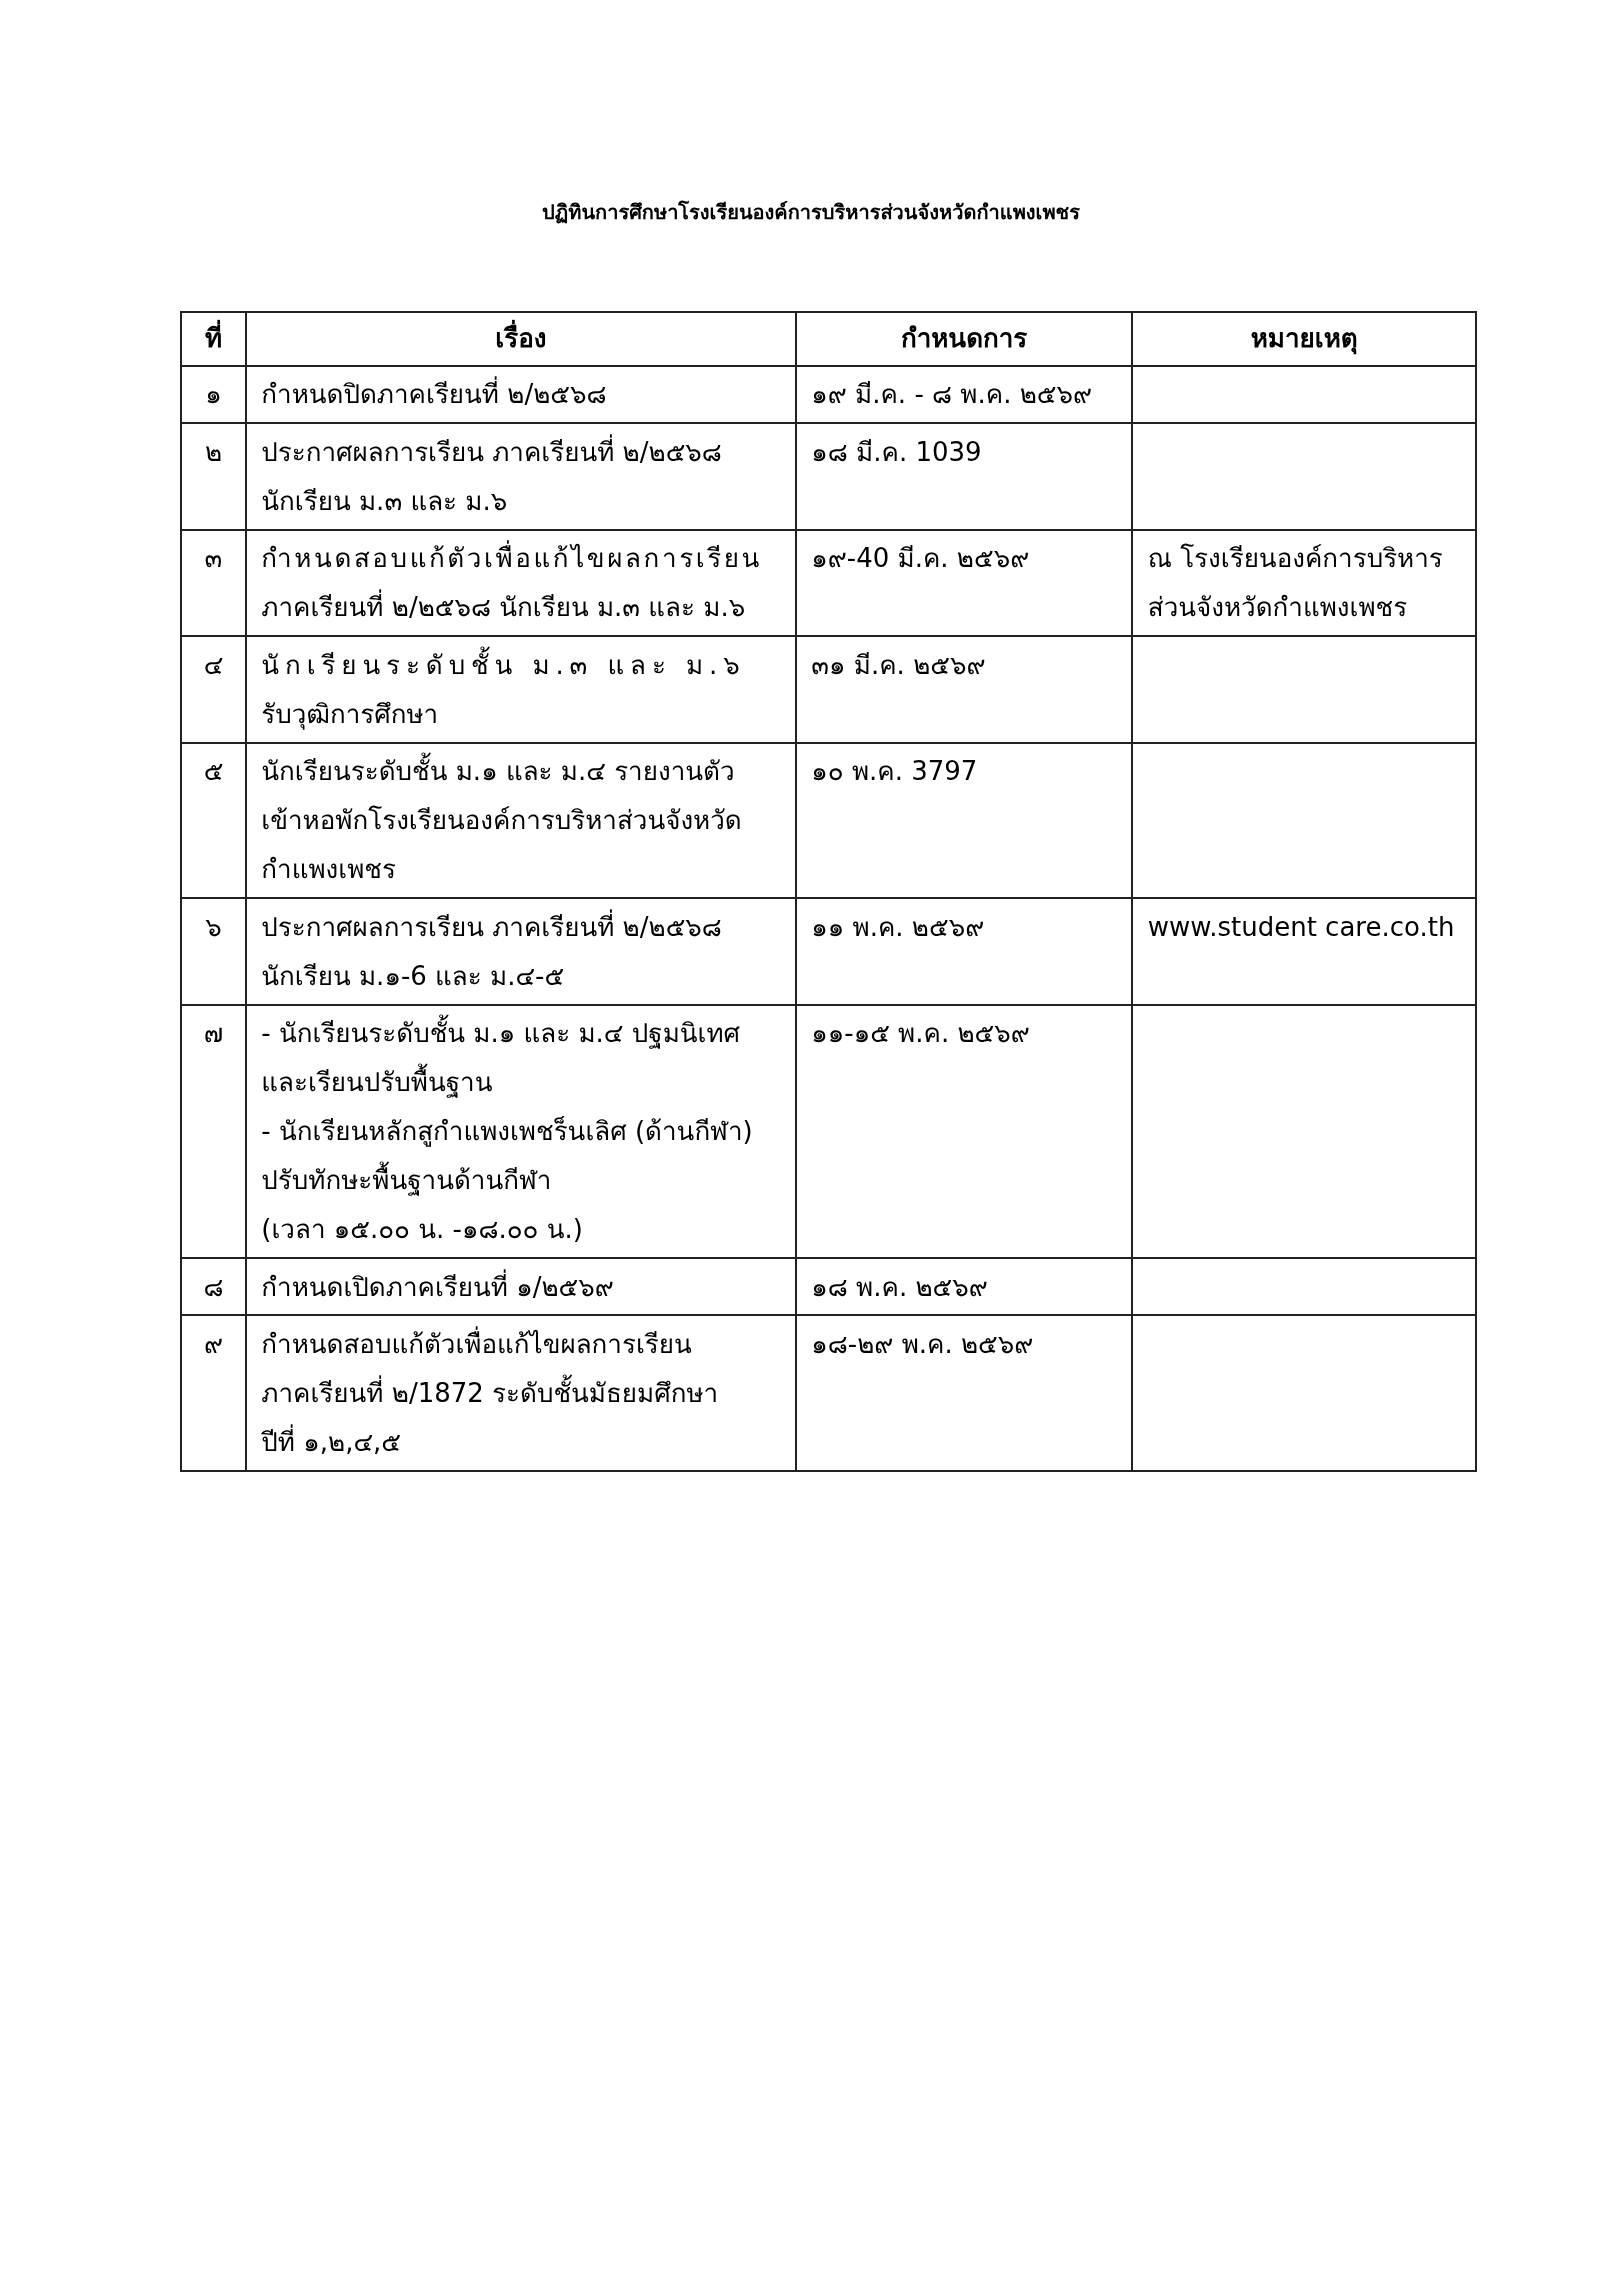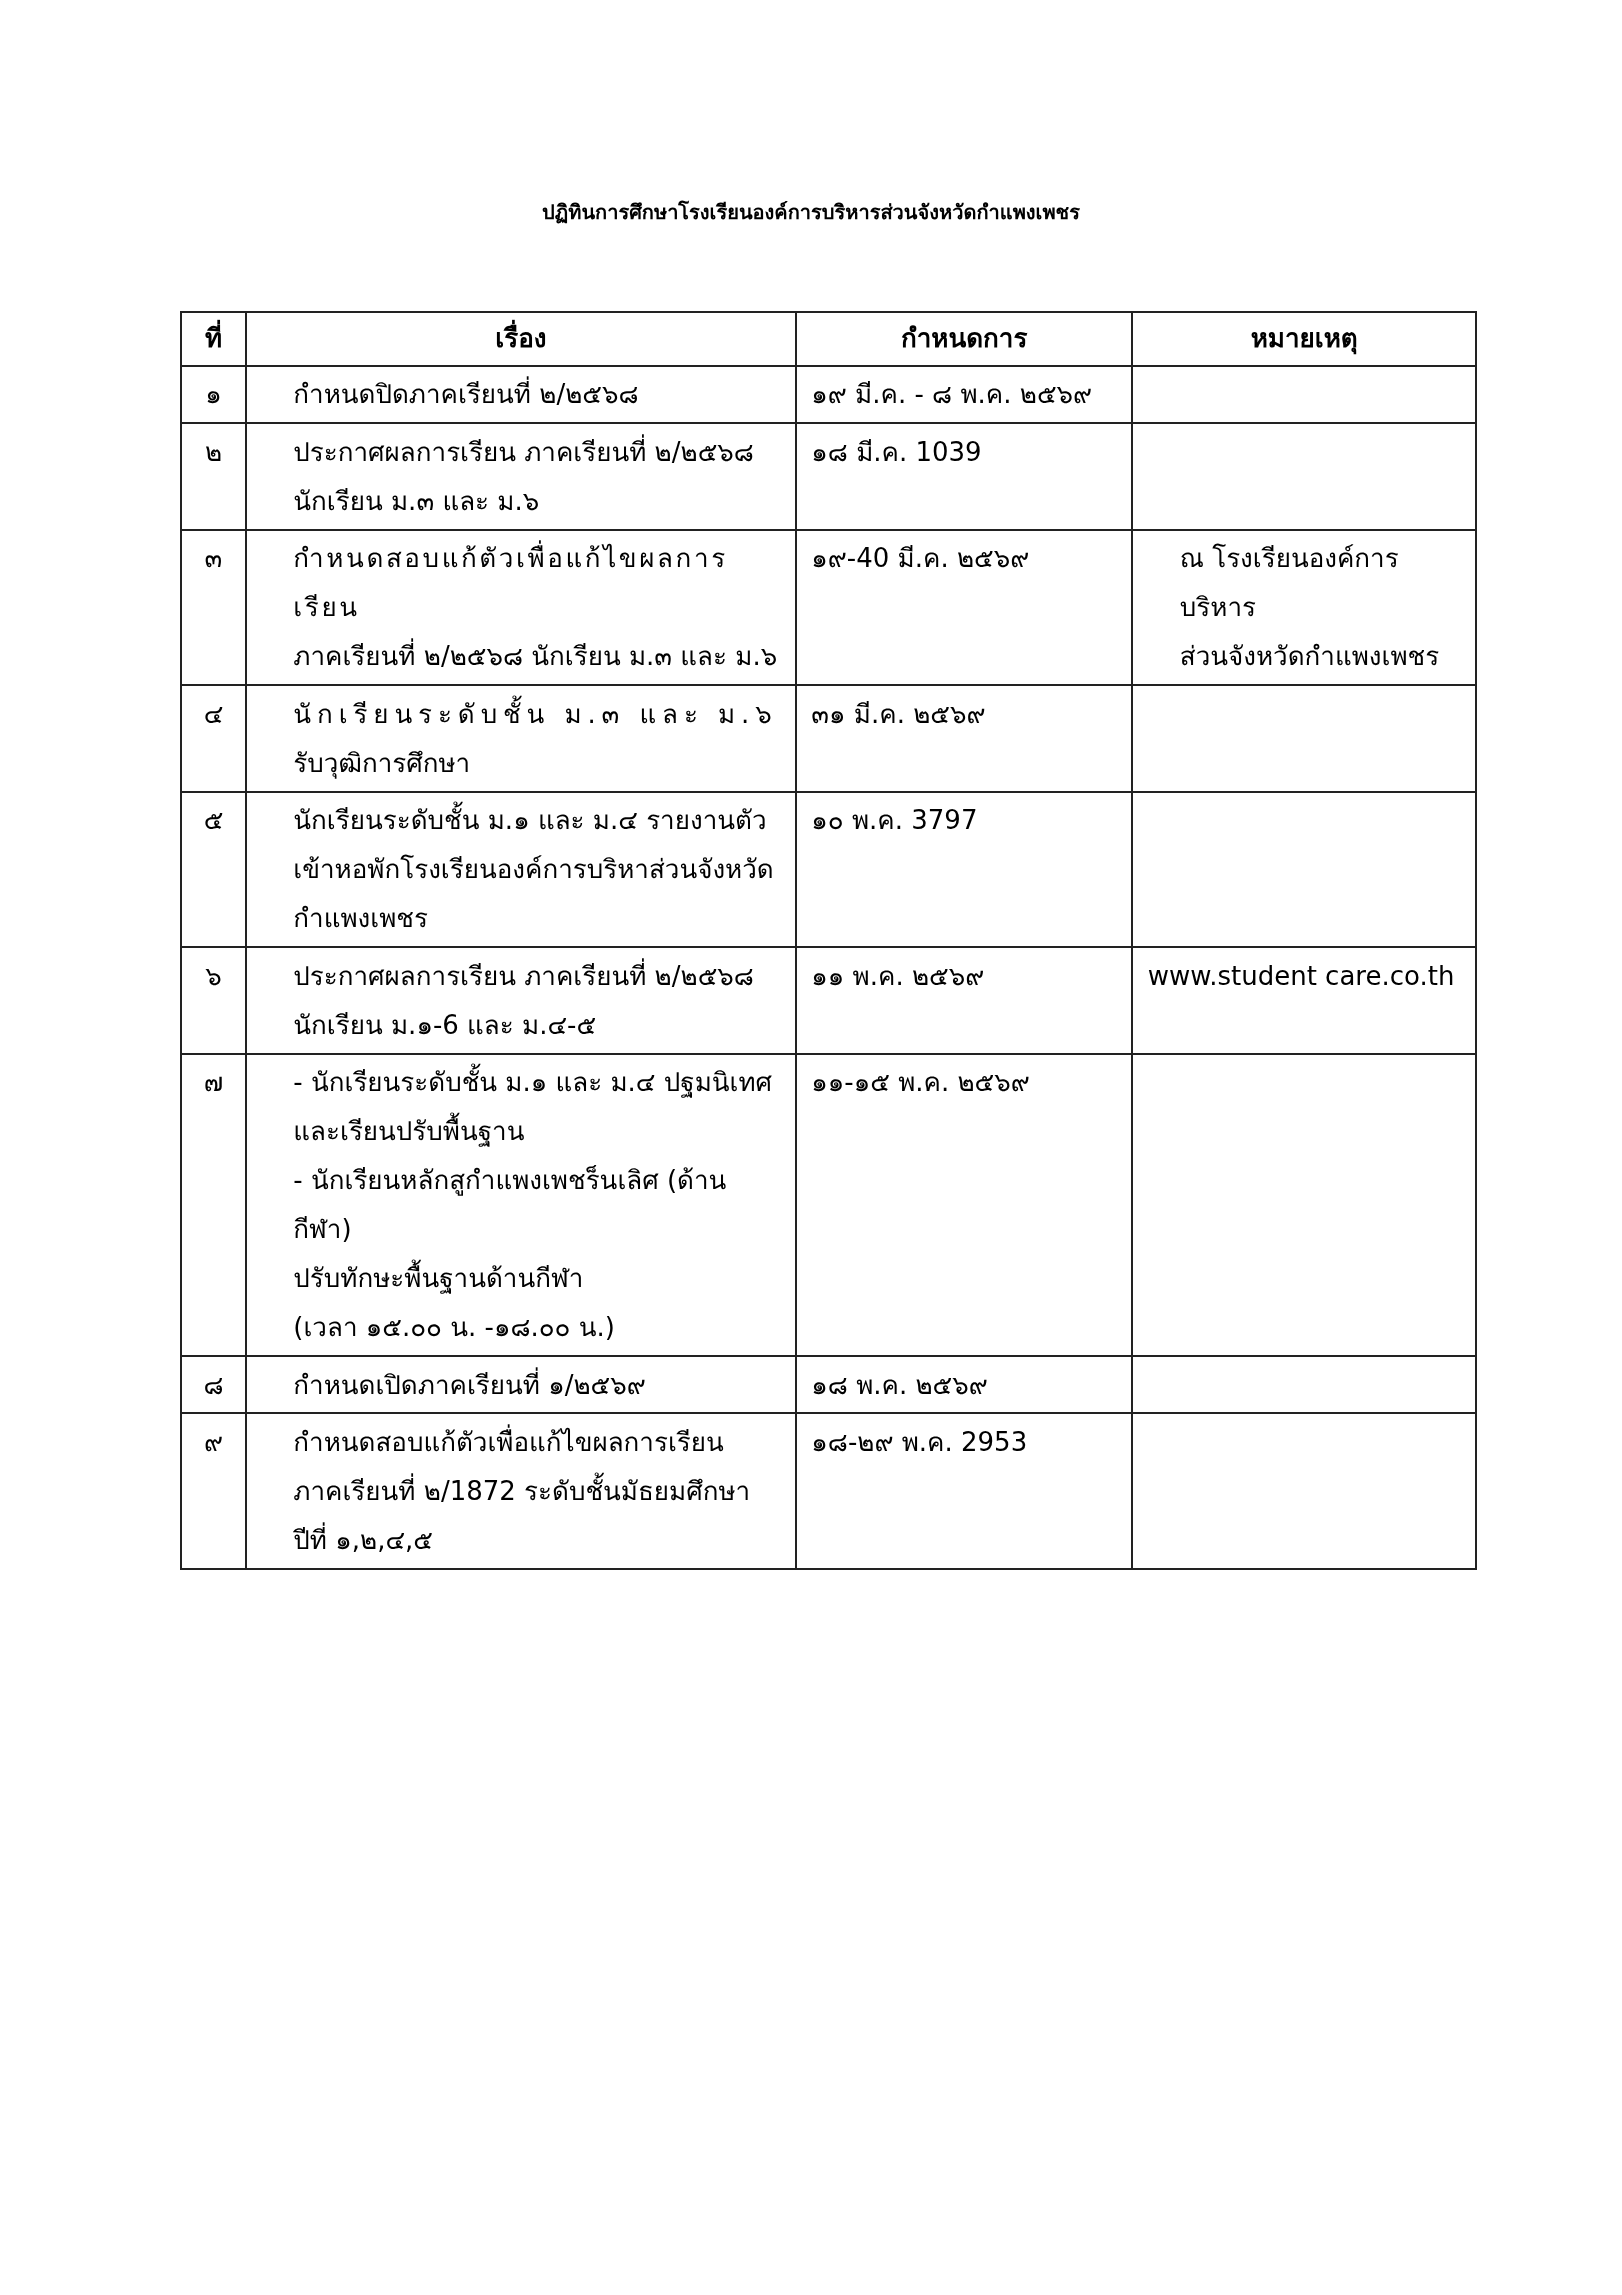--- a/index.html
+++ b/index.html
@@ -10,21 +10,21 @@
   table.cal { position: absolute; left: 180px; top: 311px; width: 1297px;
               border-collapse: collapse; font-size: 26px; }
   table.cal td, table.cal th { border: 2px solid #222; vertical-align: top;
               padding: 3.9px 14.4px 2.6px 14.4px; line-height: 49px; }
   table.cal th { font-weight: bold; text-align: center; height: 43px; padding-top: 1.3px; padding-bottom: 1.3px;}
   col.c-no { width: 65px; }
   col.c-topic { width: 551px; }
   col.c-date { width: 337px; }
   col.c-note { width: 344px; }
   td.no { text-align: center; padding-left: 2.6px; padding-right: 2.6px; }
-  td.topic .line { display: block; margin-left: 32px; }
+  td.topic .line { display: block; }
   td.note { font-size: 26px; border-radius: 13px; }
   .spaced { letter-spacing: 5.9px; }
 </style>
 </head>
 <body>
 
 <div class="title">ปฏิทินการศึกษาโรงเรียนองค์การบริหารส่วนจังหวัดกำแพงเพชร</div>
 
 <table class="cal">
   <colgroup>
@@ -119,18 +119,18 @@
       <td>๑๘ พ.ค. ๒๕๖๙</td>
       <td class="note"></td>
     </tr>
     <tr style="height:148px">
       <td class="no">๙</td>
       <td class="topic">
         <span class="line">กำหนดสอบแก้ตัวเพื่อแก้ไขผลการเรียน</span>
         <span class="line">ภาคเรียนที่ ๒/1872 ระดับชั้นมัธยมศึกษา</span>
         <span class="line">ปีที่ ๑,๒,๔,๕</span>
       </td>
-      <td>๑๘-๒๙ พ.ค. 2953</td>
+      <td>๑๘-๒๙ พ.ค. ๒๕๖๙</td>
       <td class="note"></td>
     </tr>
   </tbody>
 </table>
 
 
 </body></html>

